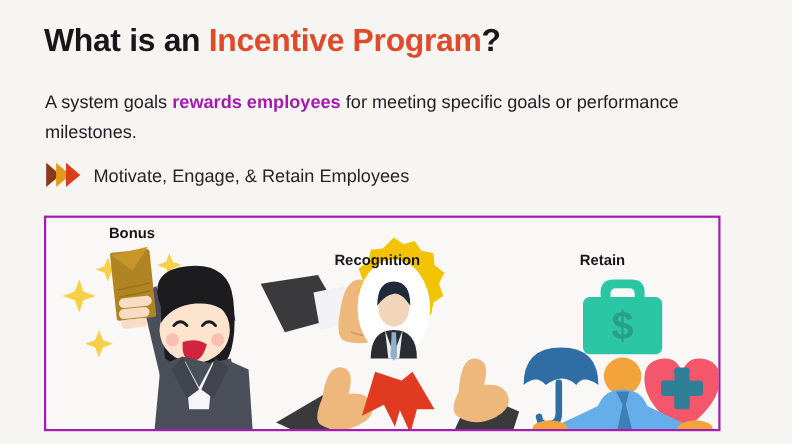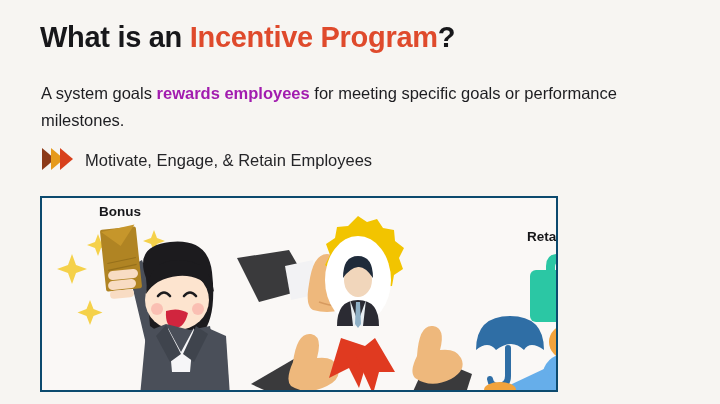--- a/index.html
+++ b/index.html
@@ -75,23 +75,23 @@
     font-size: 16.5px;
     color: #252528;
     white-space: nowrap;
   }
 
   
   .panel {
     position: absolute;
     left: 40px;
     top: 196px;
-    width: 518px;
+    width: 615px;
     height: 196px;
-    border: 2px solid #0c4a6e;
+    border: 2px solid #a21caf;
     background: #faf8f6;
     overflow: hidden;
     box-sizing: border-box;
   }
   .panel-inner {
     position: absolute;
     inset: 0;
   }
 
   .scene-label {
@@ -186,20 +186,21 @@
         <path d="M96 120 L116 112 L140 118 L160 114 L172 184 L90 184 Z" fill="#4a4f59"></path>
 
         <path d="M118 116 L131 140 L144 116 L140 160 L122 160 Z" fill="#f6f6f8"></path>
 
         <path d="M116 113 L131 142 L120 150 L106 124 Z" fill="#3f444d"></path>
         <path d="M146 114 L133 142 L144 150 L158 122 Z" fill="#3f444d"></path>
 
         <path d="M158 116 L176 124 L180 184 L158 184 Z" fill="#4a4f59"></path>
       </svg>
 
+      <div class="scene-label lbl-recognition">Recognition</div>
 
       <svg class="art" id="art-recognition" width="235" height="190" viewBox="0 0 235 190">
 
         <g>
           <path d="M0 52 L52 44 L74 82 L22 96 Z" fill="#3a3a3c"></path>
           <path d="M48 60 L76 54 L82 88 L54 94 Z" fill="#f2f2f4"></path>
           <path d="M72 78 q4 -30 18 -30 q12 0 8 24 q16 -3 22 6 q8 10 -6 20 q-16 12 -38 6 q-8 -4 -4 -26 z" fill="#eeb87c"></path>
           <path d="M82 96 q22 8 38 -2" stroke="#d79a5f" stroke-width="1.6" fill="none"></path>
         </g>
 

